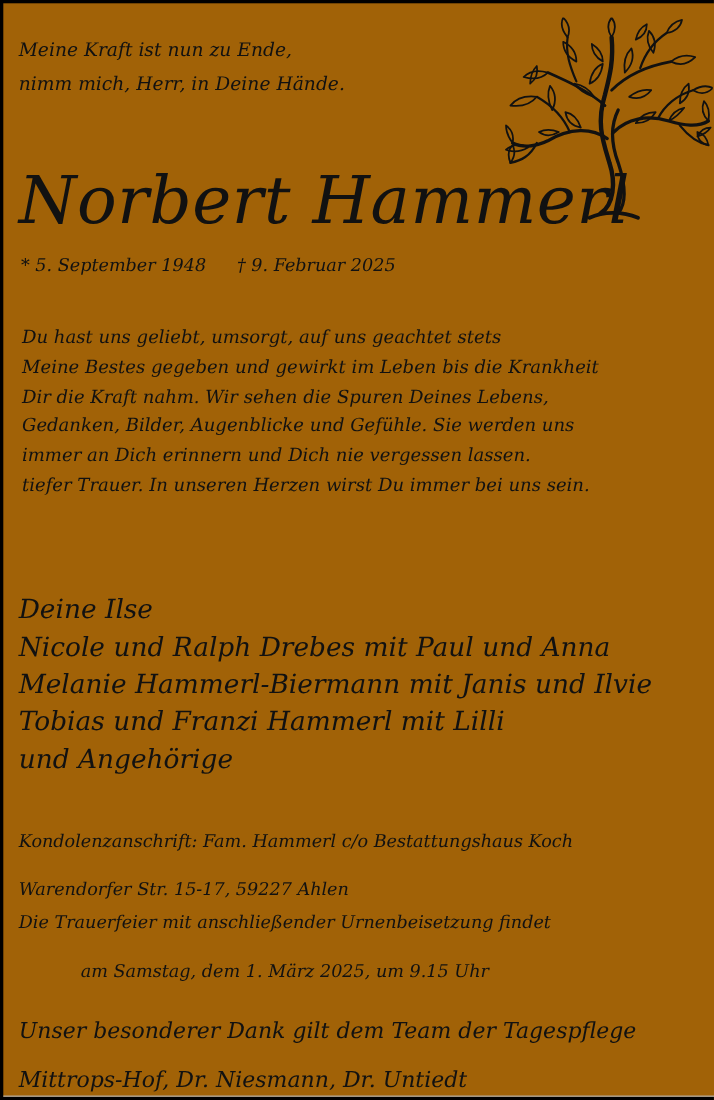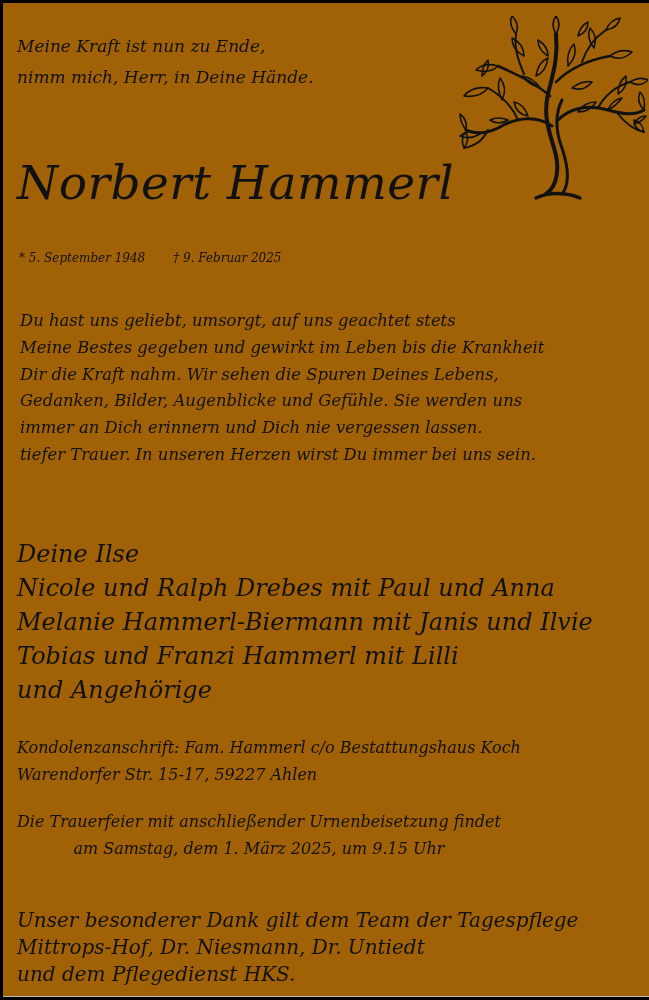--- a/index.html
+++ b/index.html
@@ -29,42 +29,41 @@
   }
   .verse div { white-space: nowrap; }
   .tree {
     position: absolute;
     left: 455px; top: 13px;
     width: 190px; height: 190px;
   }
   .name {
     position: absolute;
     left: 14px; top: 150px;
-    font-size: 47px;
+    font-size: 60px;
     font-style: italic;
     line-height: 60px;
     white-space: nowrap;
     letter-spacing: 0.5px;
   }
   .dates {
     position: absolute;
-    left: 16px; top: 243px;
-    font-size: 12px;
+    left: 16px; top: 226px;
+    font-size: 16px;
     line-height: 24px;
     white-space: nowrap;
     font-style: italic;
   }
   .dates .gap { display: inline-block; width: 28px; }
   .tribute {
     position: absolute;
     left: 17px; top: 291px;
     font-size: 16.4px;
     line-height: 26.8px;
     font-style: italic;
-    margin-top: 14px;
   }
   .tribute div { white-space: nowrap; }
   .family {
     position: absolute;
     left: 14px; top: 534px;
     font-size: 24px;
     line-height: 34px;
     font-style: italic;
   }
   .family div { white-space: nowrap; }
@@ -83,21 +82,21 @@
     font-style: italic;
     text-align: center;
   }
   .thanks {
     position: absolute;
     left: 14px; top: 904px;
     font-size: 20px;
     line-height: 27px;
     font-style: italic;
   }
-  .condolence div, .ceremony div, .thanks div { white-space: nowrap; }
+  .condolence div, .ceremony div, .thanks div { white-space: nowrap; margin-top: 17px; }
 </style>
 </head>
 <body>
 
 <div class="page">
 
   <div class="verse">
     <div>Meine Kraft ist nun zu Ende,</div>
     <div>nimm mich, Herr, in Deine Hände.</div>
   </div>

